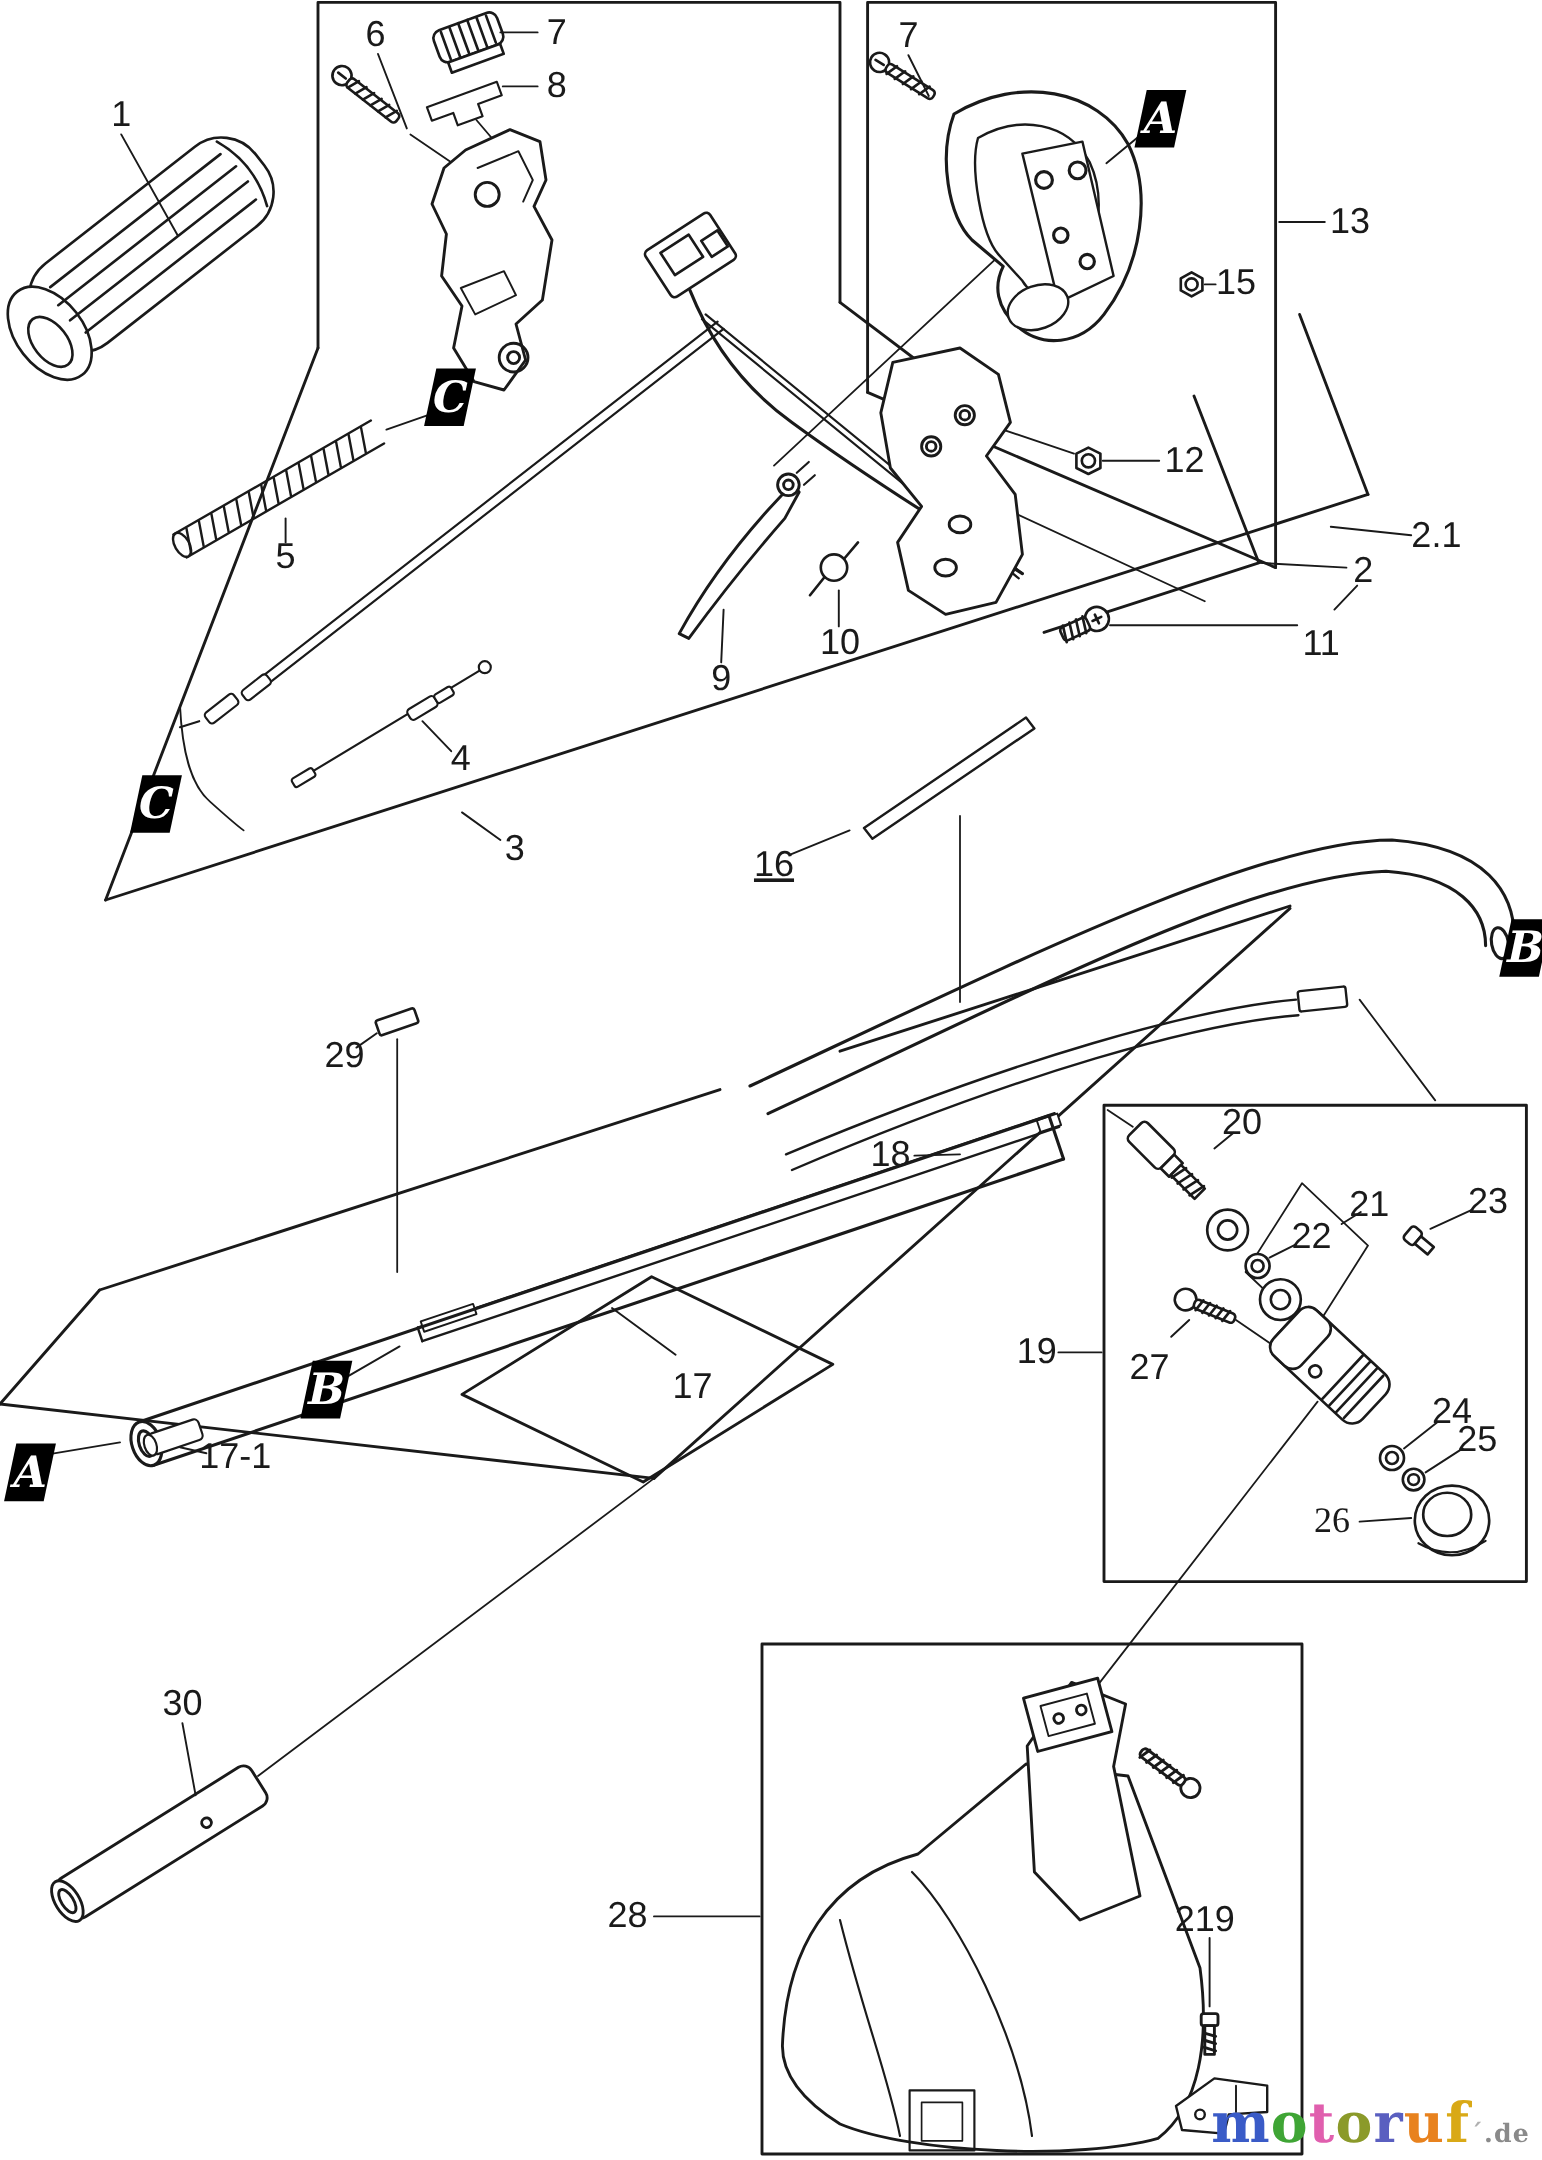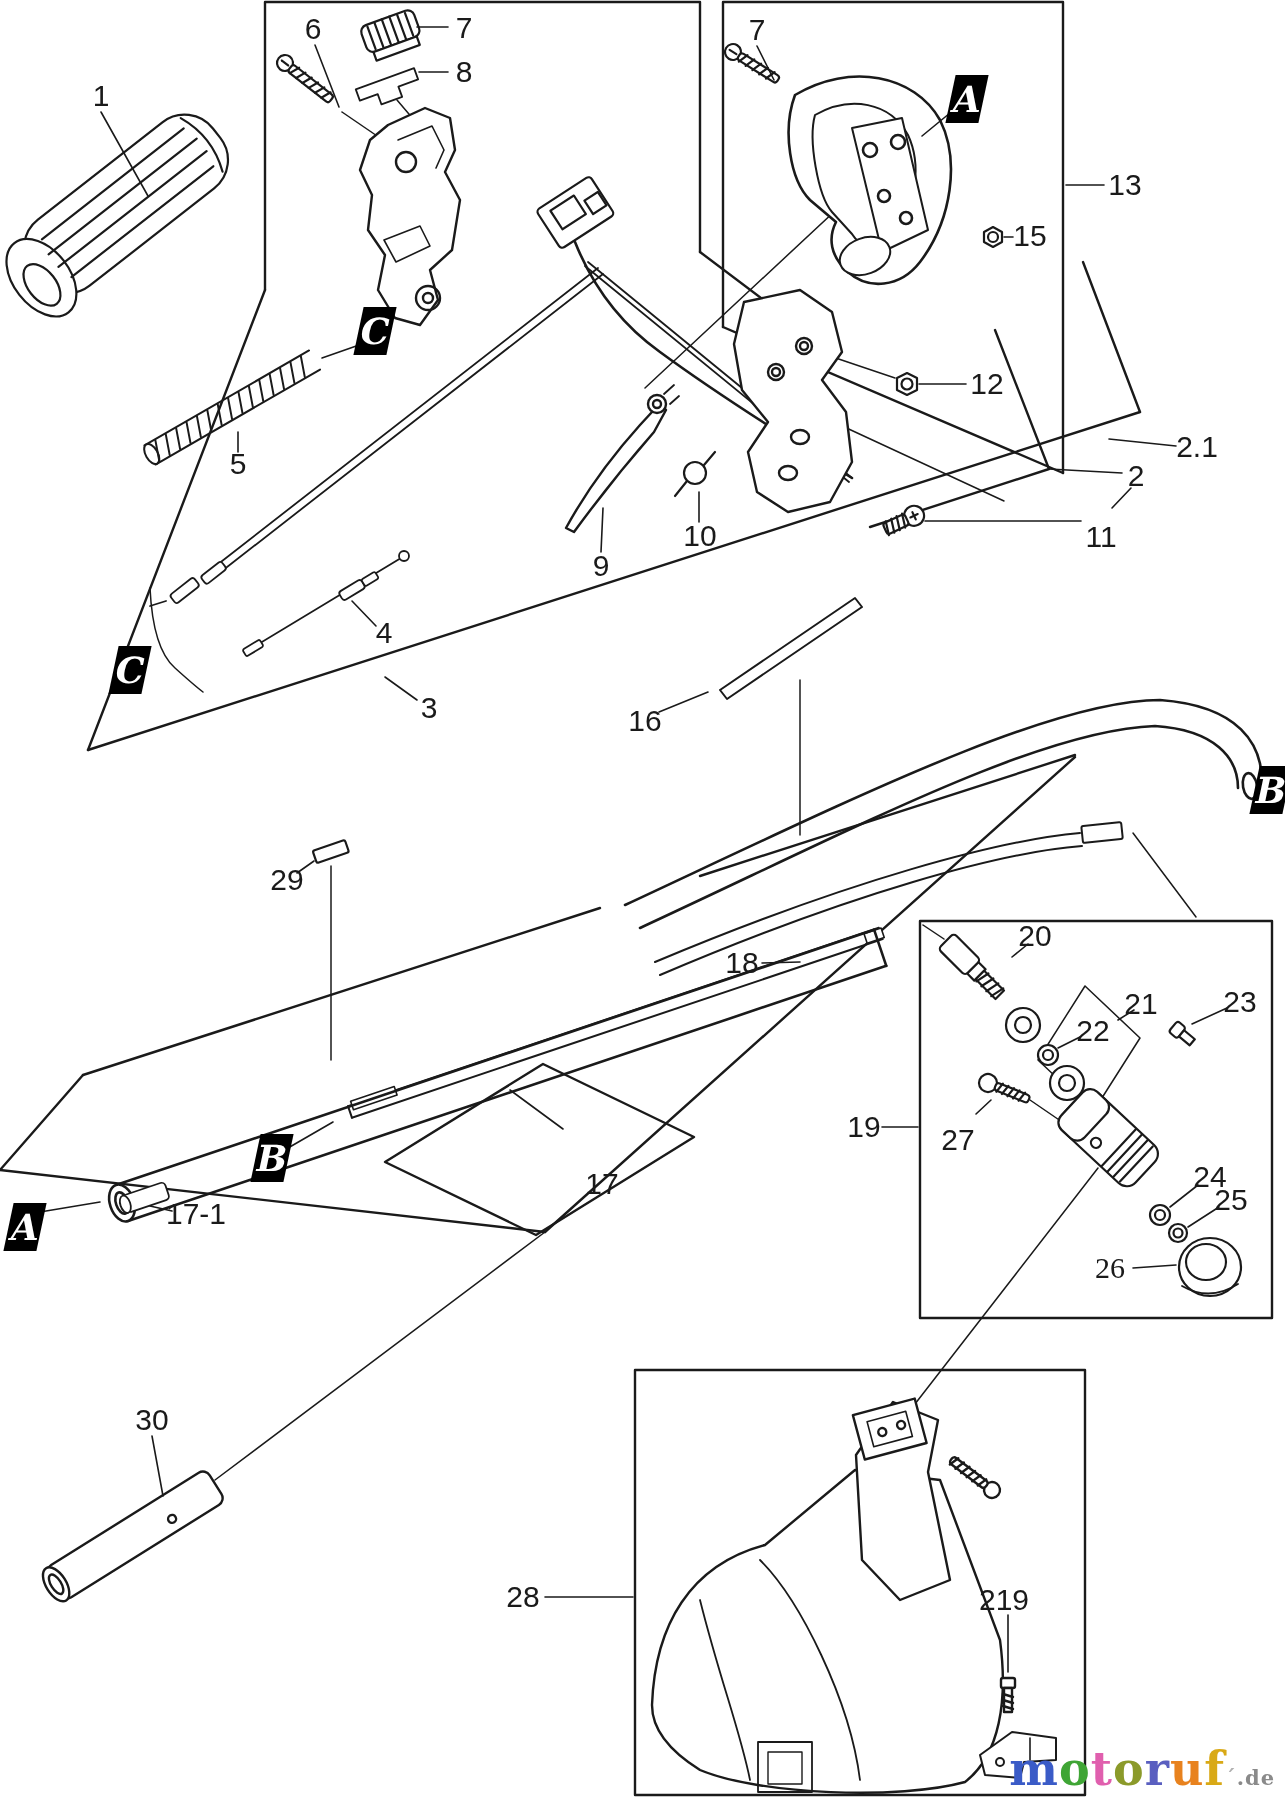--- a/index.html
+++ b/index.html
@@ -410,24 +410,24 @@
       <div class="callout" style="left: 1125px; top: 185px;">13</div>
       <div class="callout" style="left: 987px; top: 384px;">12</div>
       <div class="callout" style="left: 1197px; top: 447px;">2.1</div>
       <div class="callout" style="left: 1136px; top: 476px;">2</div>
       <div class="callout" style="left: 1101px; top: 521px; margin-top: 16px;">11</div>
       <div class="callout" style="left: 601px; top: 566px;">9</div>
       <div class="callout" style="left: 700px; top: 536px; text-align: right;">10</div>
       <div class="callout" style="left: 238px; top: 464px;">5</div>
       <div class="callout" style="left: 384px; top: 633px;">4</div>
       <div class="callout" style="left: 429px; top: 708px;">3</div>
-      <div class="callout" style="left: 645px; top: 721px;">16</div>
+      <div class="callout" style="left: 645px; top: 721px; text-decoration: underline;">16</div>
       <div class="callout" style="left: 287px; top: 880px;">29</div>
       <div class="callout" style="left: 742px; top: 963px;">18</div>
-      <div class="callout" style="left: 577px; top: 1184px; margin-left: 25px;">17</div>
+      <div class="callout" style="left: 577px; top: 1156px;">17</div>
       <div class="callout" style="left: 196px; top: 1214px;">17-1</div>
       <div class="callout" style="left: 152px; top: 1420px;">30</div>
       <div class="callout" style="left: 864px; top: 1127px;">19</div>
       <div class="callout" style="left: 1035px; top: 936px;">20</div>
       <div class="callout" style="left: 1141px; top: 1004px;">21</div>
       <div class="callout" style="left: 1093px; top: 1031px;">22</div>
       <div class="callout" style="left: 1240px; top: 1002px;">23</div>
       <div class="callout" style="left: 958px; top: 1120px; margin-top: 20px;">27</div>
       <div class="callout" style="left: 1210px; top: 1177px;">24</div>
       <div class="callout" style="left: 1231px; top: 1200px;">25</div>

